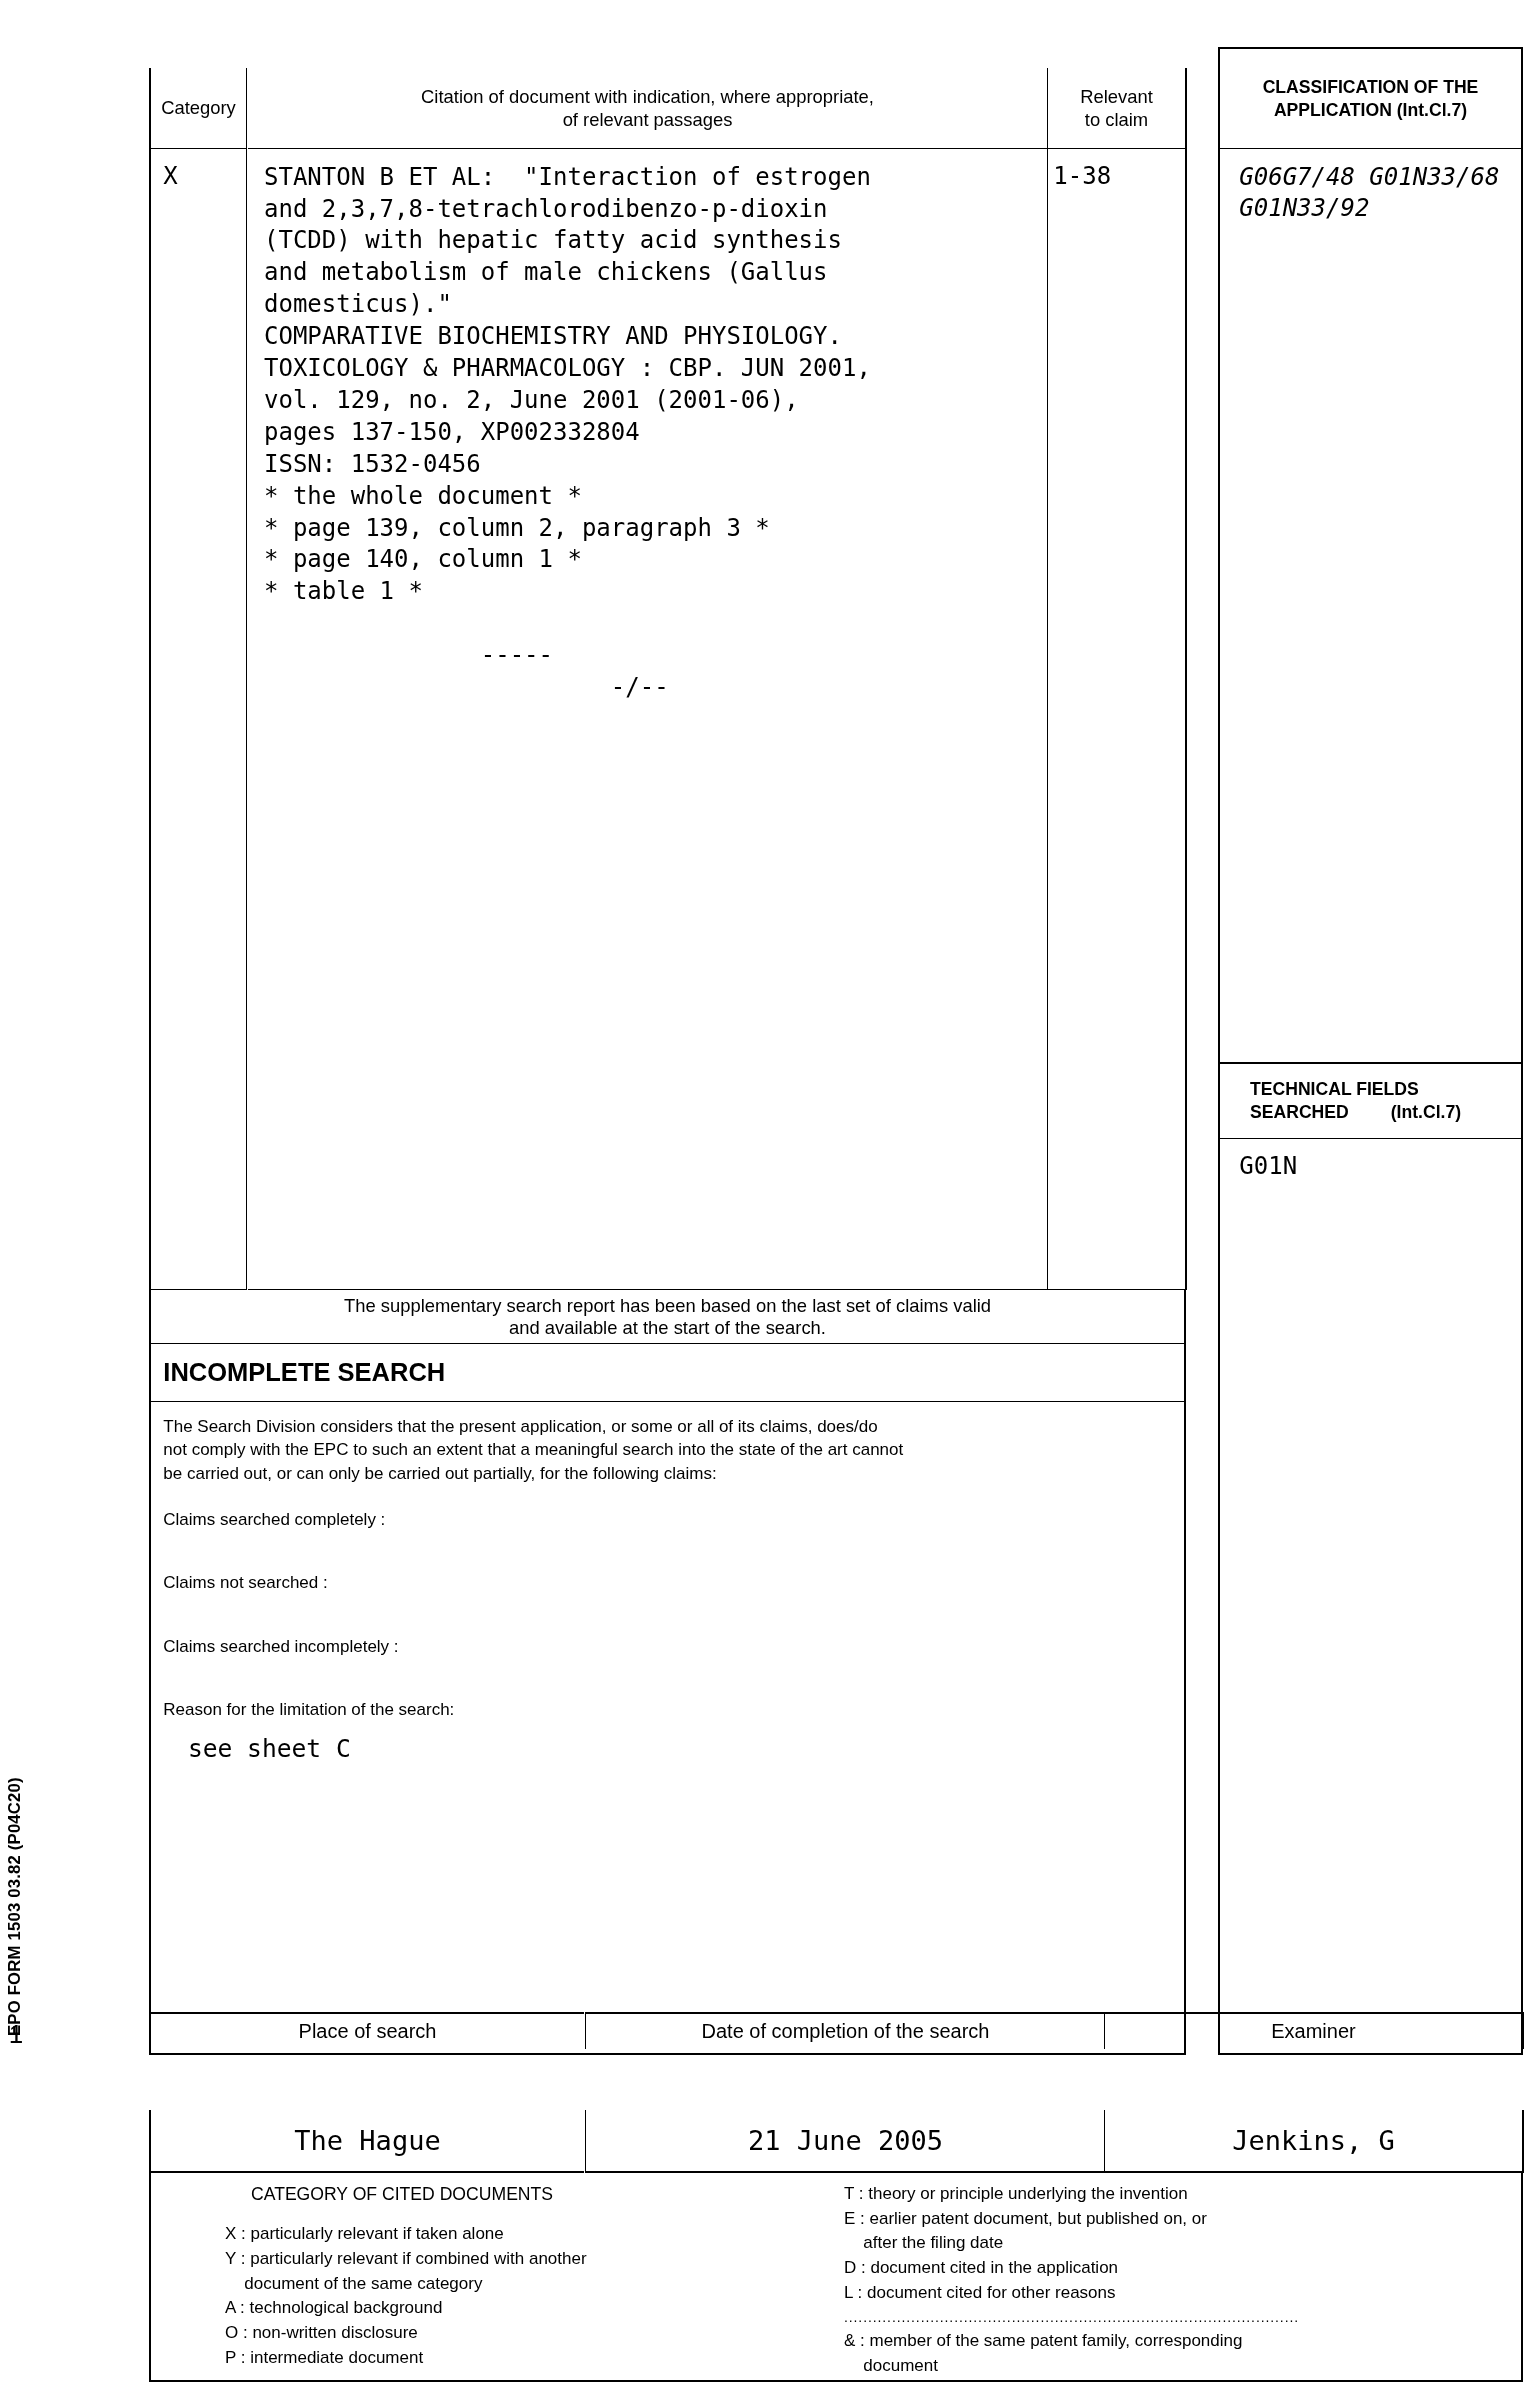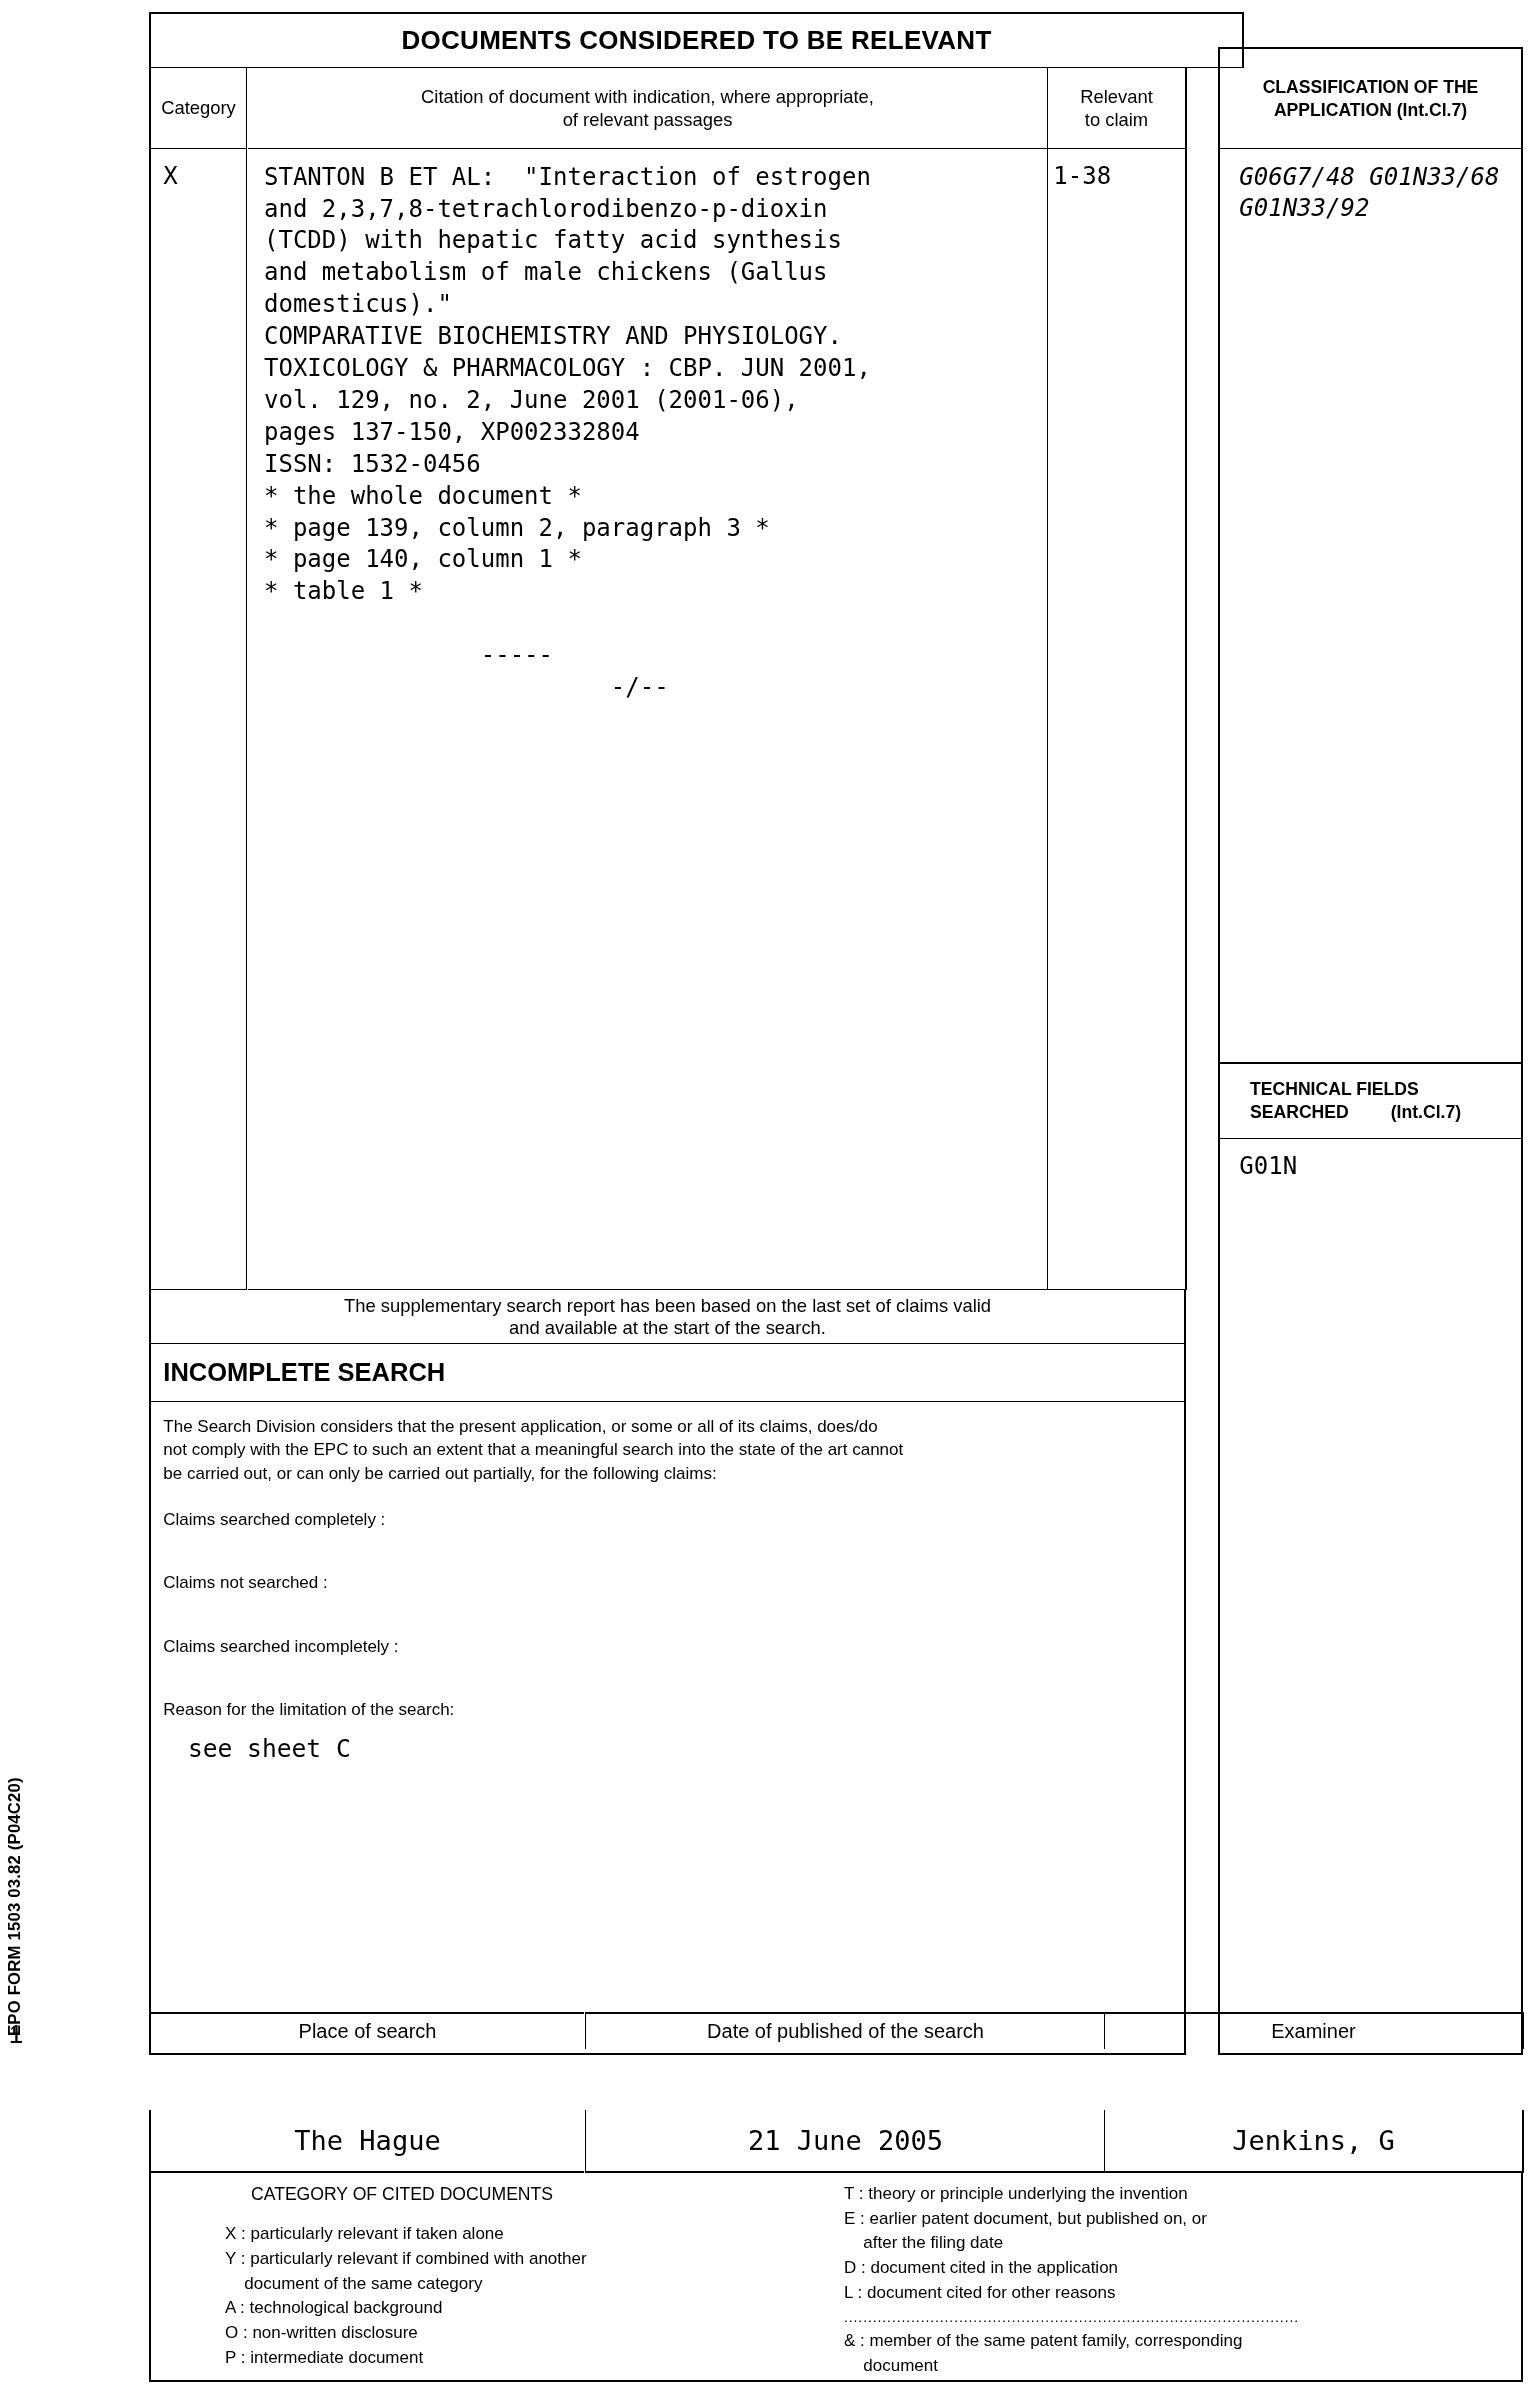--- a/index.html
+++ b/index.html
@@ -338,21 +338,20 @@
 </head>
 <body>
 
 <div class="page">
 
   <div class="side-form-code">EPO FORM 1503 03.82 (P04C20)</div>
   <div class="side-page-num">1</div>
 
   <div class="frame">
 
-    <div class="title-band bx">DOCUMENTS CONSIDERED TO BE RELEVANT</div>
 
     <div class="hdr-cat bx">Category</div>
 
     <div class="hdr-cite bx">
       <span>Citation of document with indication, where appropriate,</span>
       <span>of relevant passages</span>
     </div>
 
     <div class="hdr-rel bx">
       <span>Relevant</span>
@@ -414,21 +413,21 @@
         <div>be carried out, or can only be carried out partially, for the following claims:</div>
       </div>
       <div class="qline">Claims searched completely :</div>
       <div class="qline">Claims not searched :</div>
       <div class="qline">Claims searched incompletely :</div>
       <div class="reason">Reason for the limitation of the search:</div>
       <div class="answer">see sheet C</div>
     </div>
 
     <div class="foot-hdr-place bx">Place of search</div>
-    <div class="foot-hdr-date bx">Date of published of the search</div>
+    <div class="foot-hdr-date bx">Date of completion of the search</div>
     <div class="foot-hdr-exam bx">Examiner</div>
 
     <div class="foot-val-place bx">The Hague</div>
     <div class="foot-val-date bx">21 June 2005</div>
     <div class="foot-val-exam bx">Jenkins, G</div>
 
     <div class="legend bx">
       <div class="legend-title">CATEGORY OF CITED DOCUMENTS</div>
       <div class="legend-left">
         <div>X : particularly relevant if taken alone</div>

